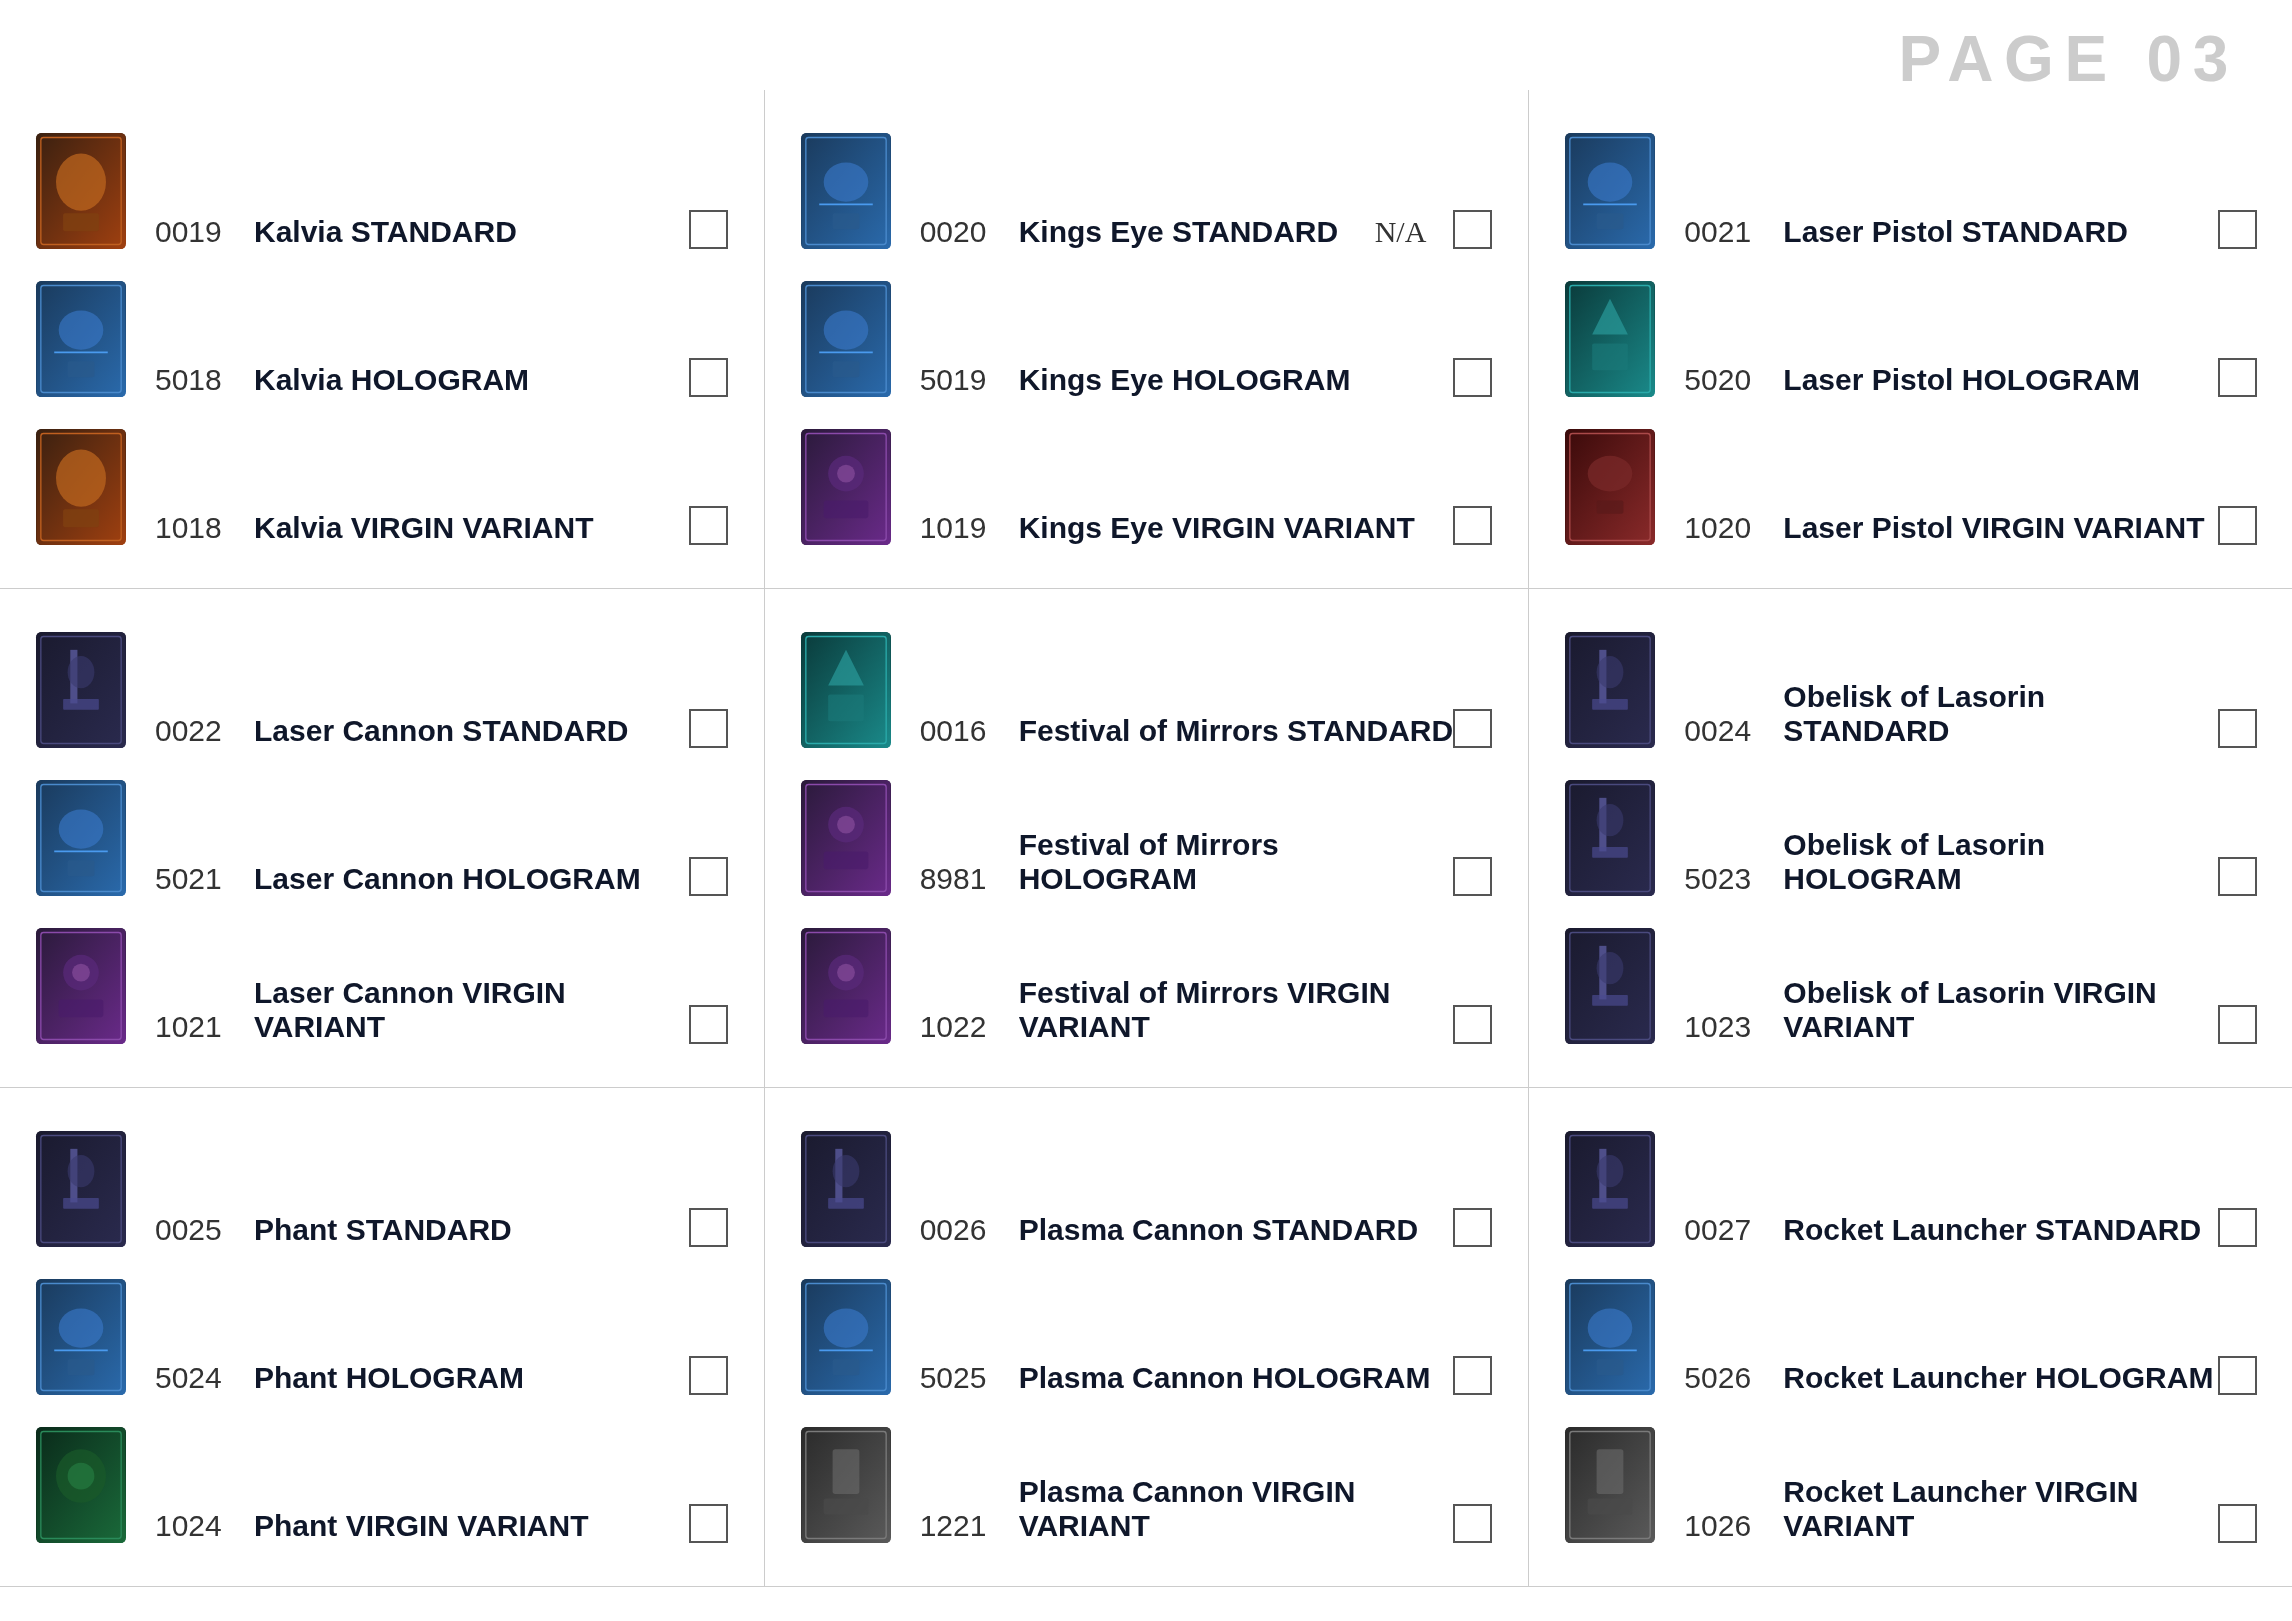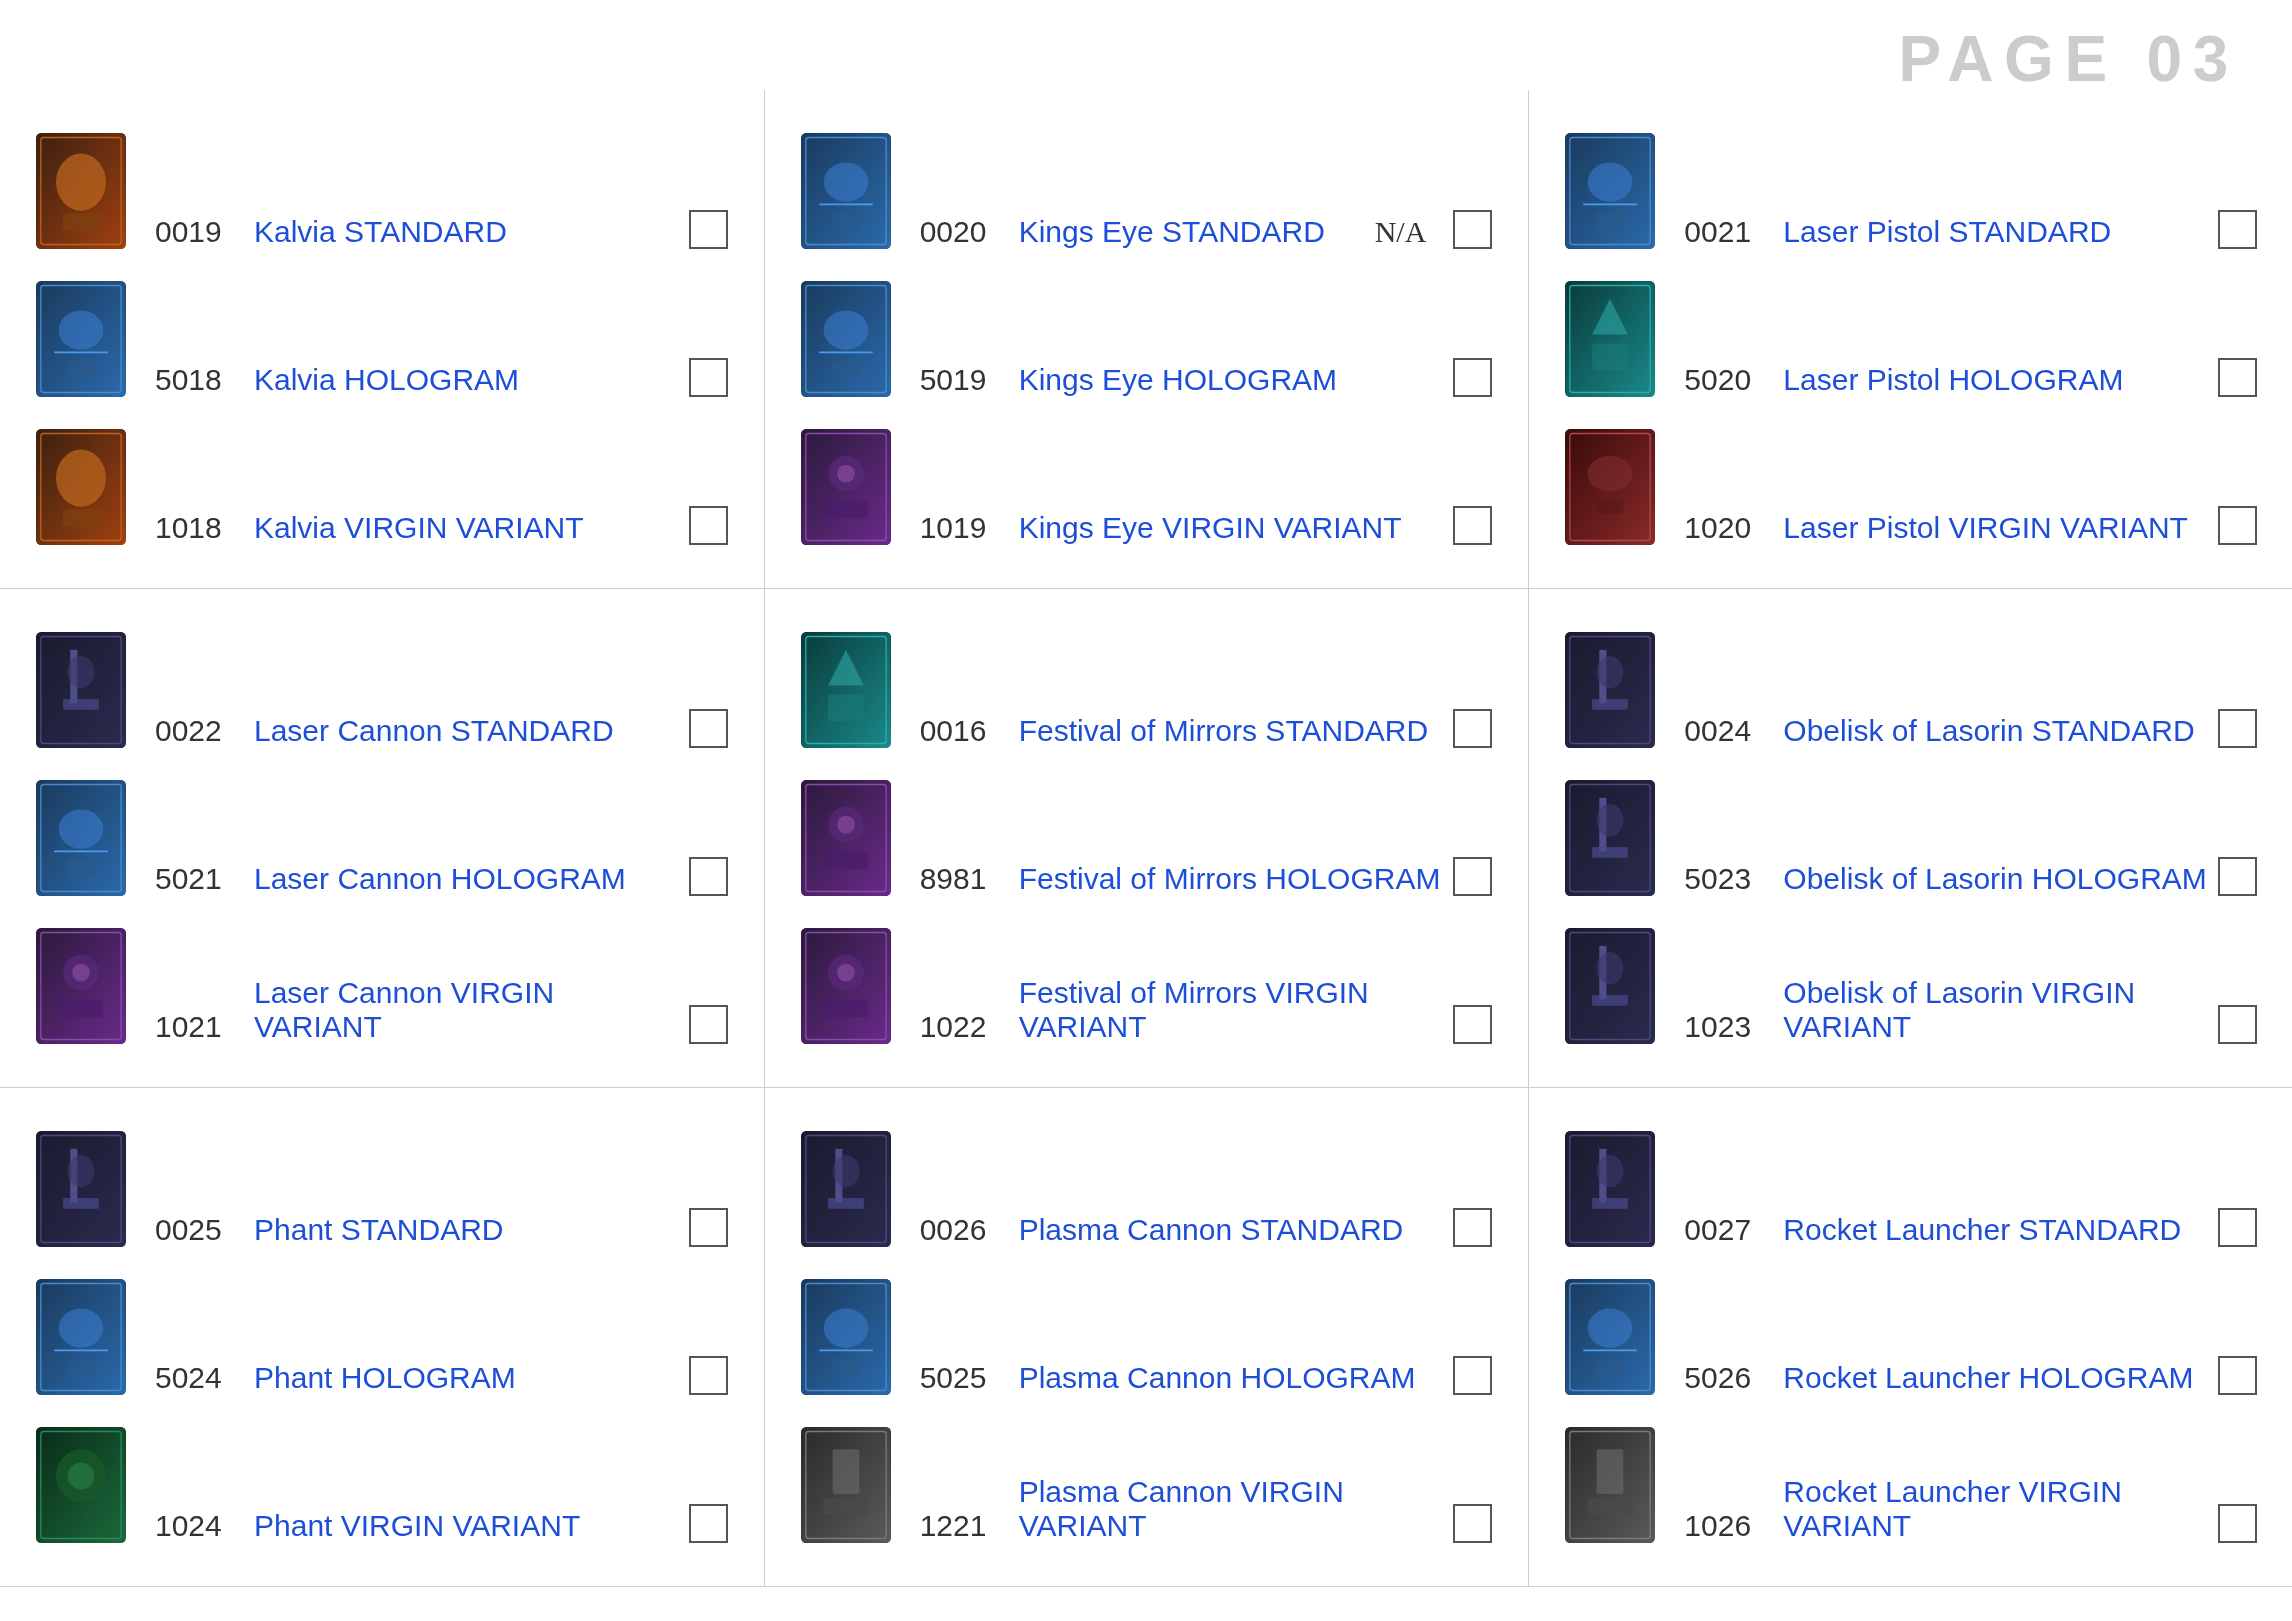--- a/index.html
+++ b/index.html
@@ -64,22 +64,22 @@
     }
     .item-number {
       font-size: 30px;
       font-weight: 400;
       color: #333;
       width: 99px;
       flex-shrink: 0;
     }
     .item-label {
       font-size: 30px;
-      font-weight: 400;
-      color: #1d4ed8;
+      font-weight: 700;
+      color: #0f172a;
       flex: 1;
     }
     .item-na {
       font-size: 30px;
       font-weight: 400;
       color: #333;
       margin-right: 27px;
       font-family: Liberation Serif, serif;
     }
     .checkbox {

